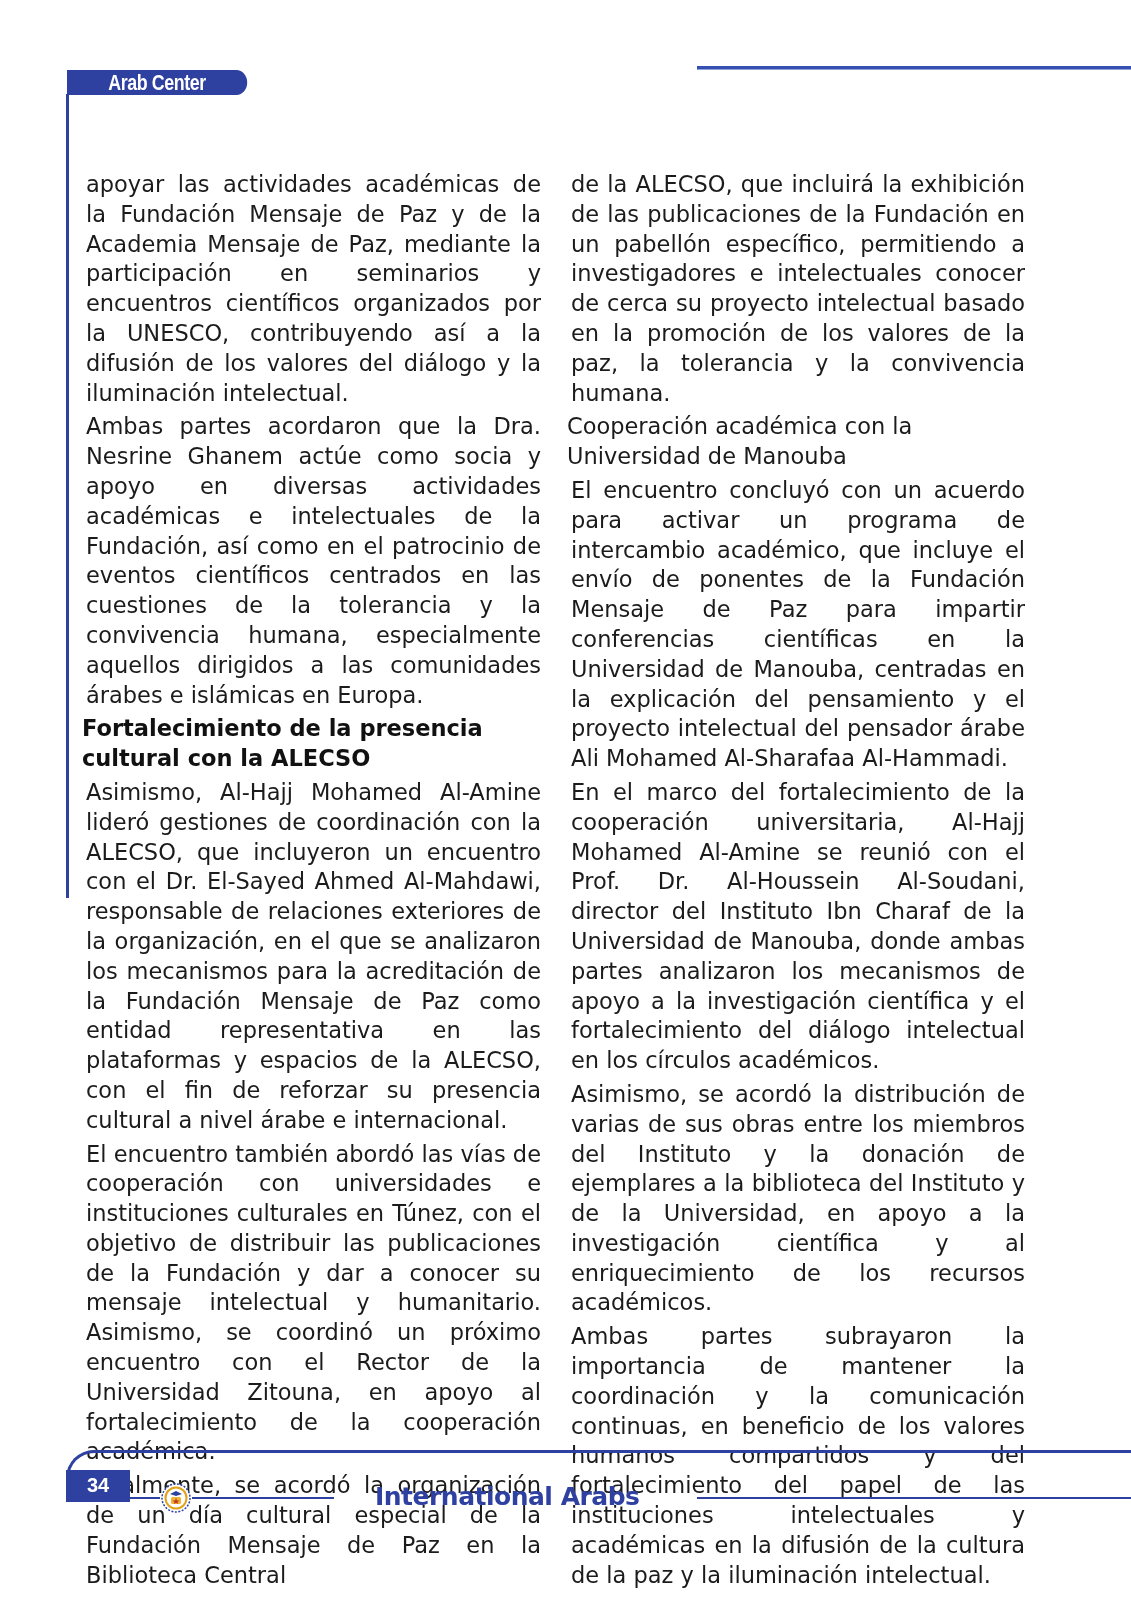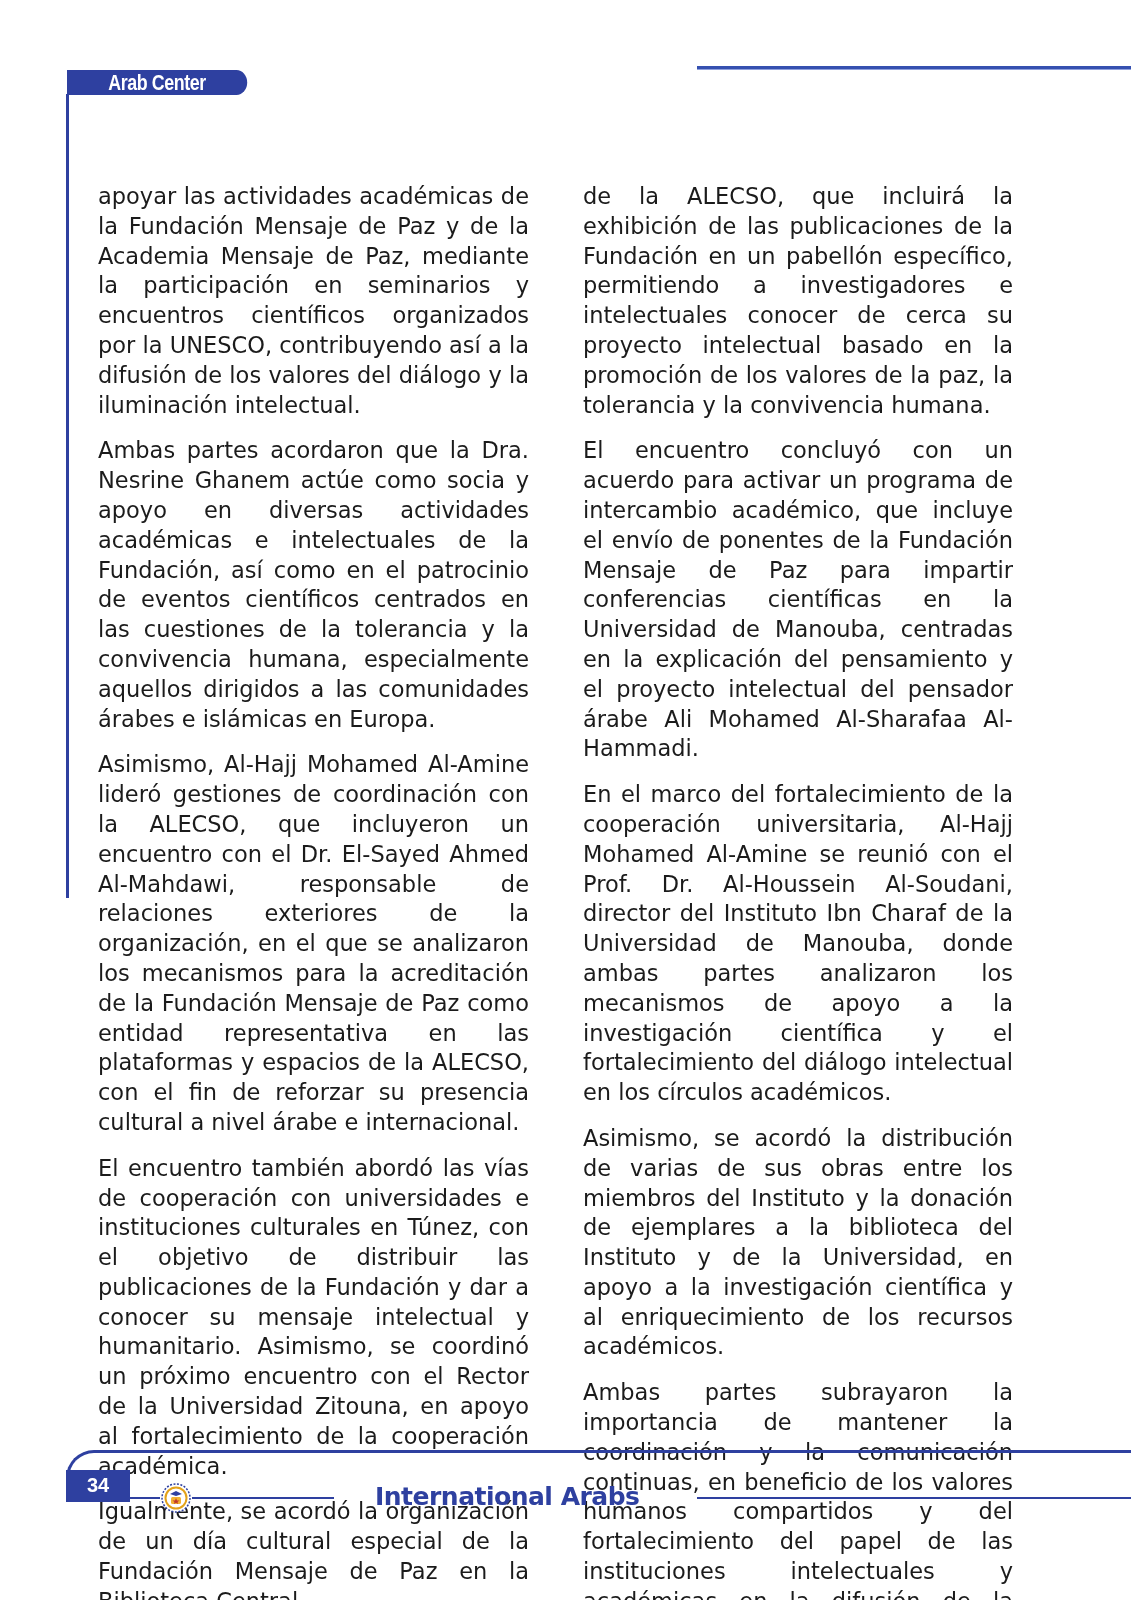--- a/index.html
+++ b/index.html
@@ -12,21 +12,21 @@
                 transform: scaleX(0.85); transform-origin: left center; width: 212px; }
   .header-tab span { display: inline-block; transform: scaleY(1.05); }
   .left-vrule { position: absolute; left: 66px; top: 94px; width: 3px; height: 804px; background: #2e40a0; }
   .top-hrule { position: absolute; left: 697px; top: 66px; right: 0; height: 3px;
                background: #3550b0; box-shadow: 0 1px 0 #8fa0dd; }
 
   .column { position: absolute; top: 166px; width: 463px; font-size: 22.5px;
             line-height: 29.8px; text-align: justify; hyphens: none; }
   .col-left { left: 82px; }
   .col-right { left: 567px; width: 462px; }
-  .column p { margin: 16px; }
+  .column p { margin: 4px; }
   .column h3 { margin: 0; font-size: 22.5px; line-height: 29.8px; font-weight: bold; text-align: left; color: #111; }
   .column h4 { margin: 0; font-size: 22.5px; line-height: 29.8px; font-weight: normal; text-align: left; }
 
   .footer-curve { position: absolute; left: 66px; top: 1450px; width: 60px; height: 40px;
                   border-top: 3px solid #2e40a0; border-left: 3px solid #2e40a0; border-top-left-radius: 28px; }
   .footer-top-rule { position: absolute; left: 110px; top: 1450px; right: 0; height: 3px; background: #2e40a0; }
   .page-num { position: absolute; left: 66px; top: 1470px; width: 64px; height: 32px; background: #2e40a0;
               color: #fff; font-weight: bold; font-size: 20px; line-height: 30px; text-align: center;
               font-family: "Liberation Sans", sans-serif; }
   .footer-line { position: absolute; height: 2px; background: #2e40a0; top: 1497px; }
@@ -43,27 +43,29 @@
 
 <div class="header-tab">
   <span>Arab Center</span>
 </div>
 <div class="left-vrule"></div>
 <div class="top-hrule"></div>
 
 <div class="column col-left">
   <p>apoyar las actividades académicas de la Fundación Mensaje de Paz y de la Academia Mensaje de Paz, mediante la participación en seminarios y encuentros científicos organizados por la UNESCO, contribuyendo así a la difusión de los valores del diálogo y la iluminación intelectual.</p>
   <p>Ambas partes acordaron que la Dra. Nesrine Ghanem actúe como socia y apoyo en diversas actividades académicas e intelectuales de la Fundación, así como en el patrocinio de eventos científicos centrados en las cuestiones de la tolerancia y la convivencia humana, especialmente aquellos dirigidos a las comunidades árabes e islámicas en Europa.</p>
+  <h3> Fortalecimiento de la presencia cultural con la ALECSO</h3>
   <p>Asimismo, Al-Hajj Mohamed Al-Amine lideró gestiones de coordinación con la ALECSO, que incluyeron un encuentro con el Dr. El-Sayed Ahmed Al-Mahdawi, responsable de relaciones exteriores de la organización, en el que se analizaron los mecanismos para la acreditación de la Fundación Mensaje de Paz como entidad representativa en las plataformas y espacios de la ALECSO, con el fin de reforzar su presencia cultural a nivel árabe e internacional.</p>
   <p>El encuentro también abordó las vías de cooperación con universidades e instituciones culturales en Túnez, con el objetivo de distribuir las publicaciones de la Fundación y dar a conocer su mensaje intelectual y humanitario. Asimismo, se coordinó un próximo encuentro con el Rector de la Universidad Zitouna, en apoyo al fortalecimiento de la cooperación académica.</p>
   <p>Igualmente, se acordó la organización de un día cultural especial de la Fundación Mensaje de Paz en la Biblioteca Central</p>
 </div>
 
 <div class="column col-right">
   <p>de la ALECSO, que incluirá la exhibición de las publicaciones de la Fundación en un pabellón específico, permitiendo a investigadores e intelectuales conocer de cerca su proyecto intelectual basado en la promoción de los valores de la paz, la tolerancia y la convivencia humana.</p>
+  <h4> Cooperación académica con la Universidad de Manouba</h4>
   <p>El encuentro concluyó con un acuerdo para activar un programa de intercambio académico, que incluye el envío de ponentes de la Fundación Mensaje de Paz para impartir conferencias científicas en la Universidad de Manouba, centradas en la explicación del pensamiento y el proyecto intelectual del pensador árabe Ali Mohamed Al-Sharafaa Al-Hammadi.</p>
   <p>En el marco del fortalecimiento de la cooperación universitaria, Al-Hajj Mohamed Al-Amine se reunió con el Prof. Dr. Al-Houssein Al-Soudani, director del Instituto Ibn Charaf de la Universidad de Manouba, donde ambas partes analizaron los mecanismos de apoyo a la investigación científica y el fortalecimiento del diálogo intelectual en los círculos académicos.</p>
   <p>Asimismo, se acordó la distribución de varias de sus obras entre los miembros del Instituto y la donación de ejemplares a la biblioteca del Instituto y de la Universidad, en apoyo a la investigación científica y al enriquecimiento de los recursos académicos.</p>
   <p>Ambas partes subrayaron la importancia de mantener la coordinación y la comunicación continuas, en beneficio de los valores humanos compartidos y del fortalecimiento del papel de las instituciones intelectuales y académicas en la difusión de la cultura de la paz y la iluminación intelectual.</p>
 </div>
 
 <div class="footer-curve"></div>
 <div class="footer-top-rule"></div>
 <div class="page-num">34</div>
 <div class="footer-line fl-1"></div>

